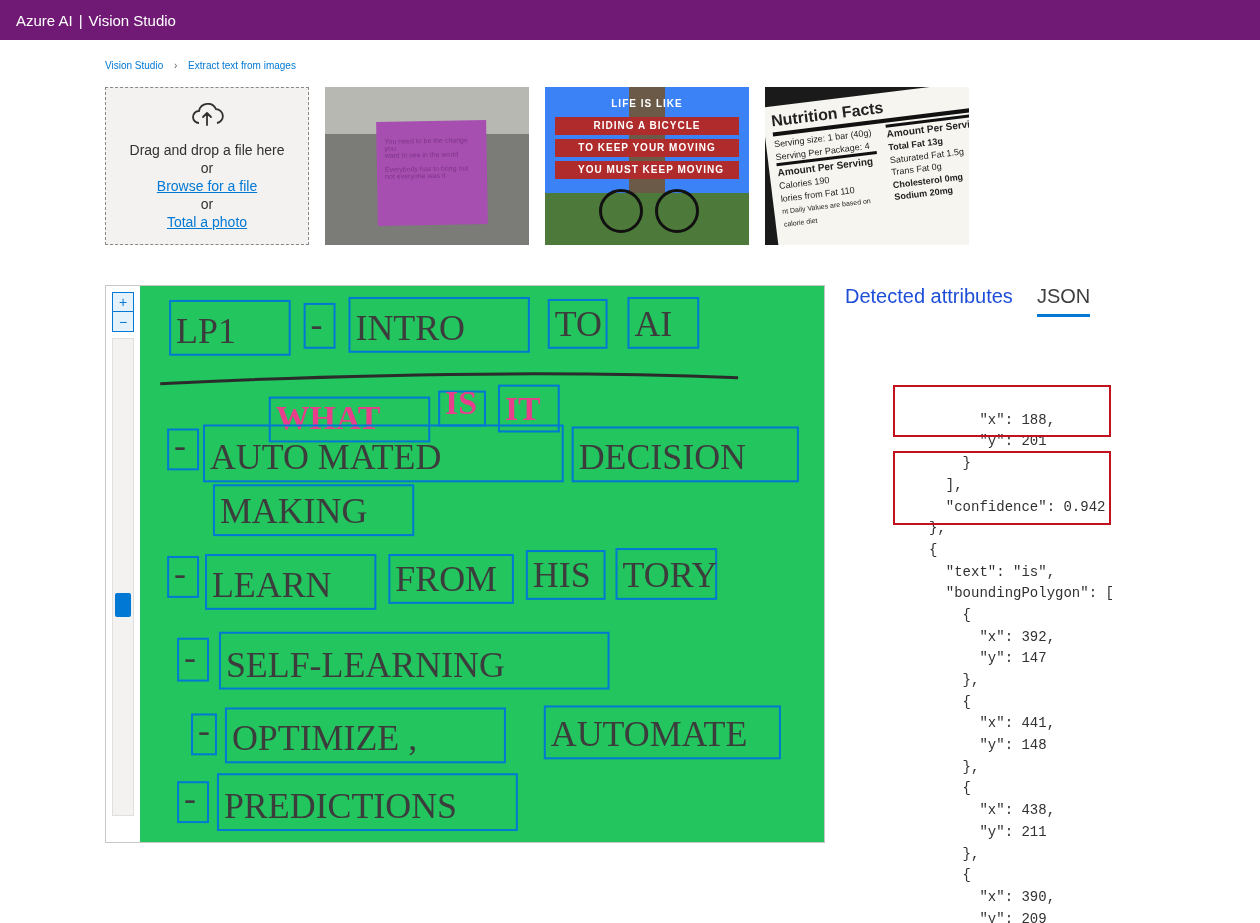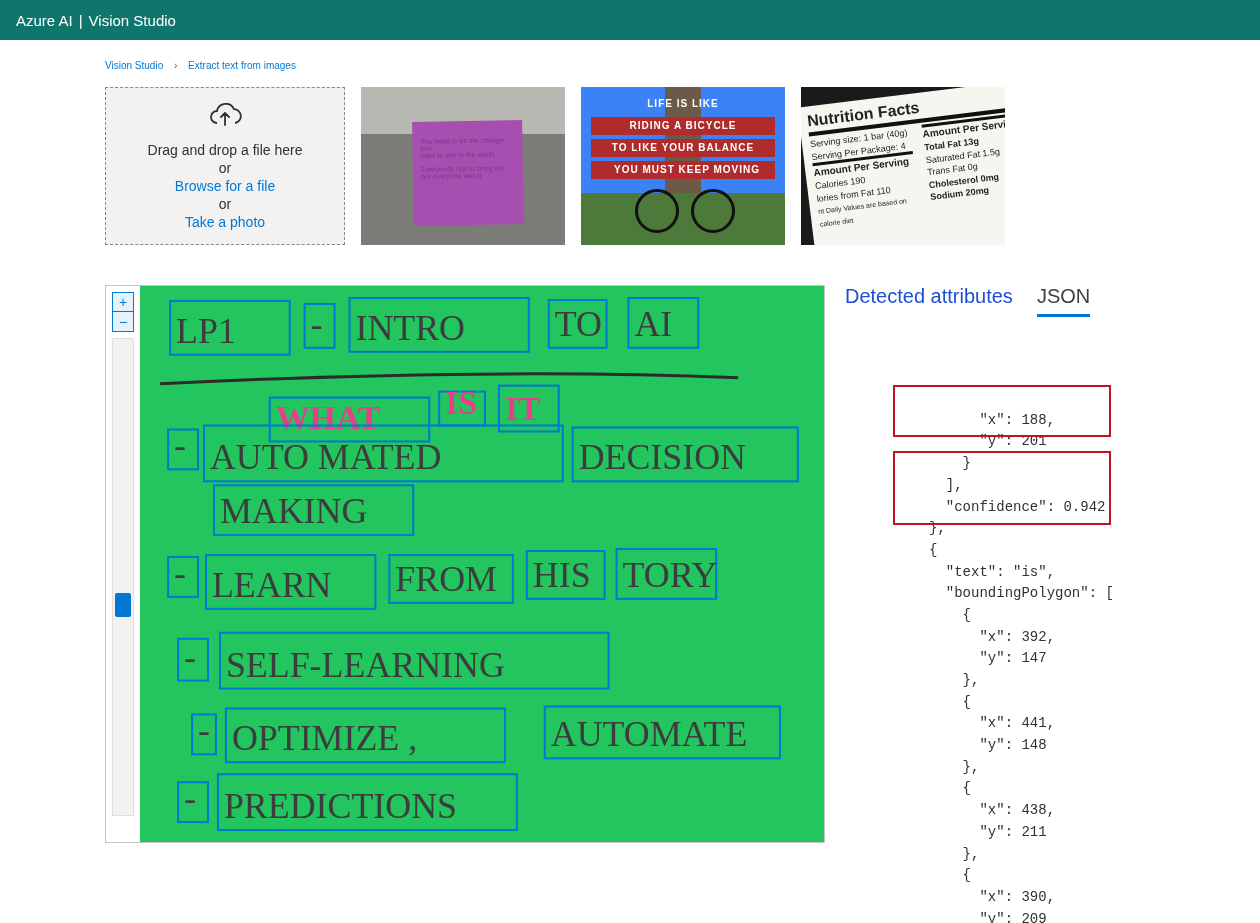--- a/index.html
+++ b/index.html
@@ -4,21 +4,21 @@
 <style>
   * { box-sizing: border-box; }
   body {
     margin: 0;
     font-family: "Segoe UI", Arial, sans-serif;
     font-size: 14px;
     color: #323130;
     background: #fff;
   }
   .header {
-    background: #0f766e;
+    background: #701a75;
     color: #fff;
     padding: 0 16px;
     height: 40px;
     display: flex;
     align-items: center;
     font-size: 15px;
   }
   .header-sep { margin: 0 6px; color: #fff; font-weight: 300; }
   .content {
     max-width: 1050px;
@@ -26,30 +26,30 @@
     padding: 0 0 0 0;
   }
   .breadcrumb {
     padding: 20px 0 16px 0;
     font-size: 10px;
   }
   .breadcrumb a { color: #0078d4; text-decoration: none; }
   .breadcrumb .chev { color: #605e5c; margin: 0 8px; }
   .thumb-row { display: flex; gap: 16px; align-items: stretch; }
   .upload-box {
-    width: 240px; height: 158px;
+    width: 204px; height: 158px;
     border: 1px dashed #8a8886;
     background: #f3f2f1;
     display: flex; flex-direction: column; align-items: center; justify-content: center;
     text-align: center;
     color: #323130;
     font-size: 14px;
     gap: 2px;
   }
-  .upload-box .link { color: #0078d4; cursor: pointer; }
+  .upload-box .link { color: #0078d4; cursor: pointer; text-decoration: underline; }
   .upload-box .cloud { margin-bottom: 6px; }
   .thumb {
     width: 204px; height: 158px;
     background: #e1dfdd;
     position: relative;
     overflow: hidden;
     flex: none;
     cursor: pointer;
   }
   
@@ -167,35 +167,35 @@
       <span class="cloud">
         <svg width="40" height="28" viewBox="0 0 40 28">
           <path d="M30 20a7 7 0 0 0-1-13.9A9 9 0 0 0 12 8a6 6 0 0 0 0 12" fill="none" stroke="#323130" stroke-width="1.8"></path>
           <path d="M20 22V10m0 0l-4 4m4-4l4 4" fill="none" stroke="#323130" stroke-width="1.8" stroke-linecap="round"></path>
         </svg>
       </span>
       <span>Drag and drop a file here</span>
       <span>or</span>
       <span class="link">Browse for a file</span>
       <span>or</span>
-      <span class="link">Take a photo</span>
+      <span class="link">Total a photo</span>
     </div>
 
     <div class="thumb t1">
       <div class="note">You need to be the change you<br>want to see in the world<br><br>Everybody has to bring out<br>not everyone was it</div>
     </div>
 
     <div class="thumb t2">
       <div class="tree"></div>
       <div class="grass"></div>
       <div class="wheel w1"></div>
       <div class="wheel w2"></div>
       <div class="tape tape1">LIFE IS LIKE</div>
       <div class="tape tape2">RIDING A BICYCLE</div>
-      <div class="tape tape3">TO LIKE YOUR BALANCE</div>
+      <div class="tape tape3">TO KEEP YOUR MOVING</div>
       <div class="tape tape4">YOU MUST KEEP MOVING</div>
     </div>
 
     <div class="thumb t3">
       <div class="label">
         <div class="big">Nutrition Facts</div>
         <div class="cols">
           <div class="col">
             <span>Serving size: 1 bar (40g)</span><br>
             <span>Serving Per Package: 4</span>

